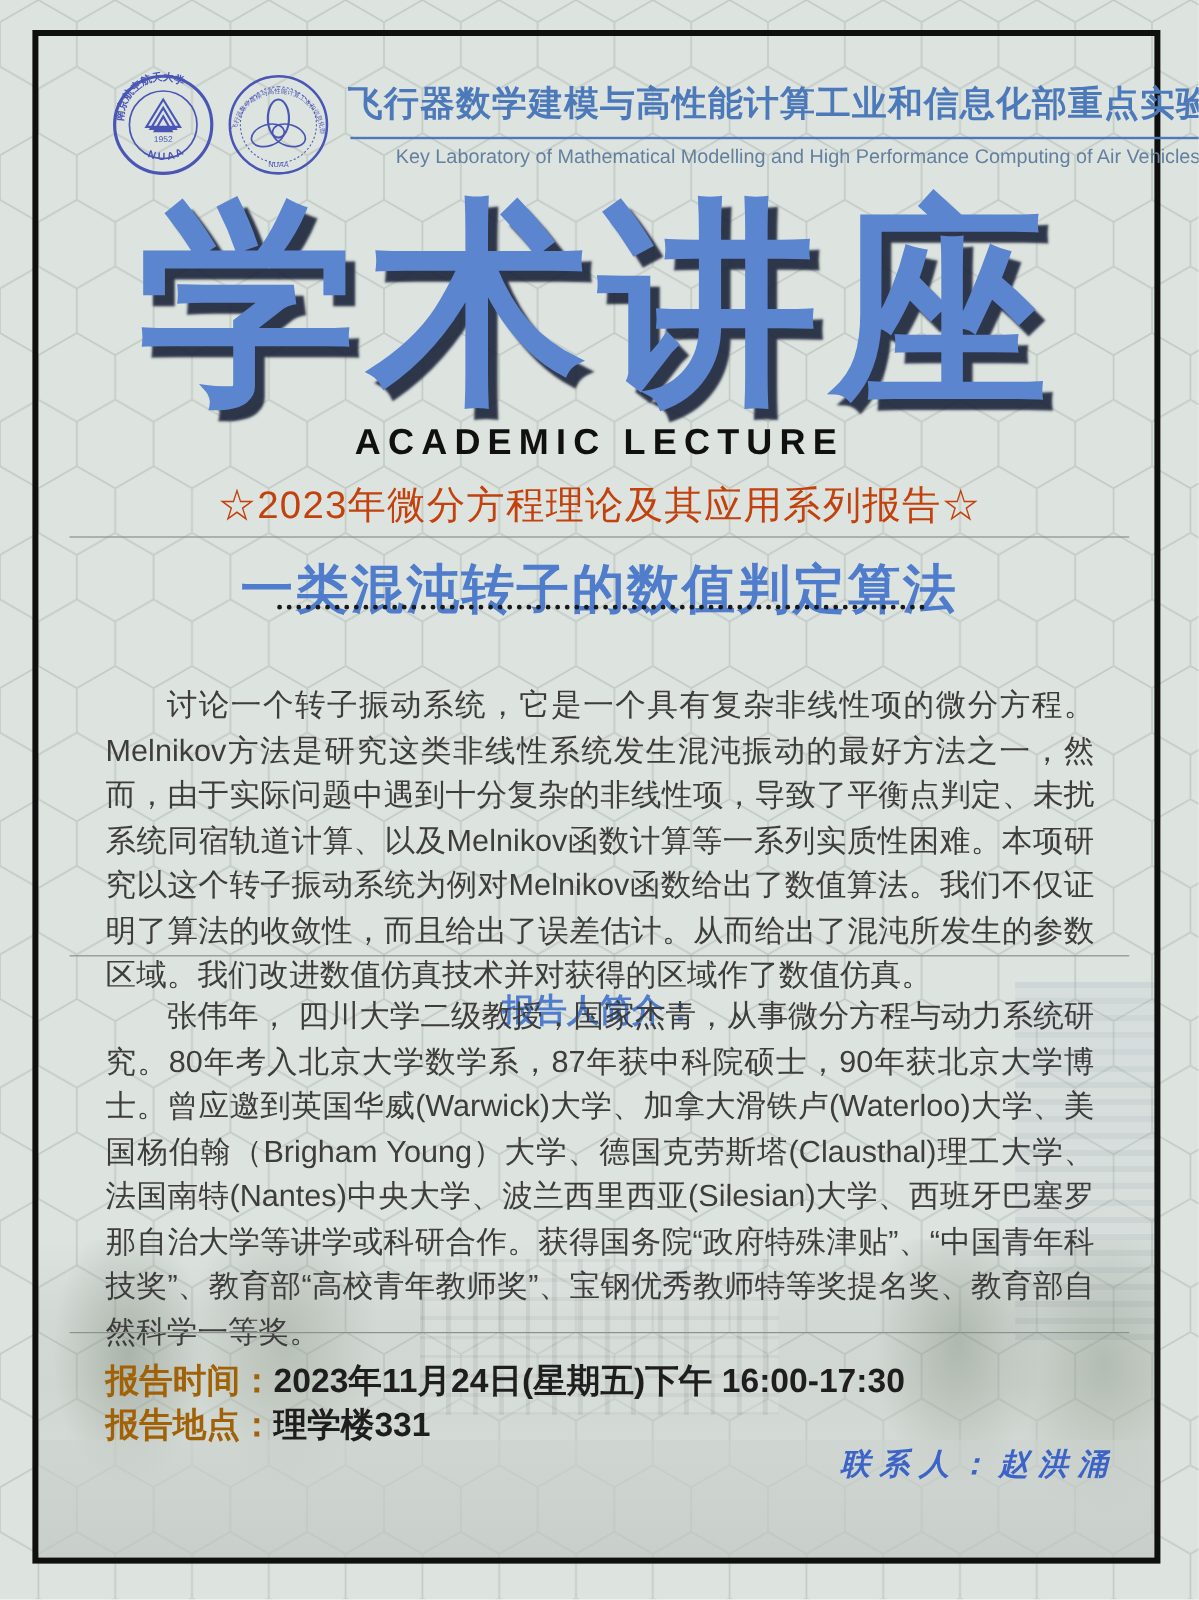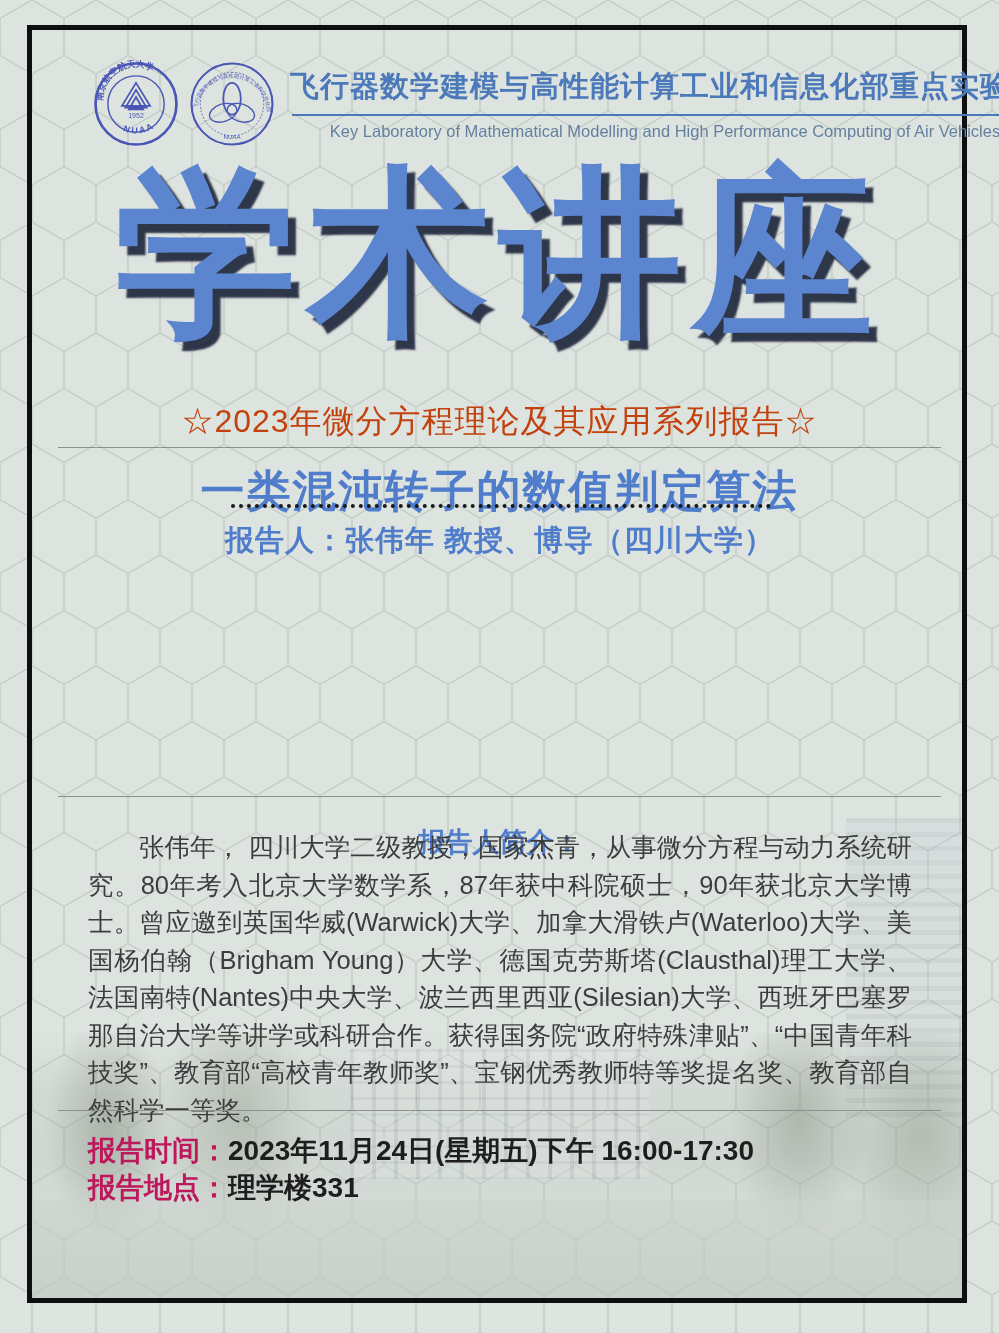--- a/index.html
+++ b/index.html
@@ -91,21 +91,21 @@
   }
   .abstract{top:570px;}
   .bio-head{
     position:absolute;left:0;top:812px;width:100%;text-align:center;
     font-size:27px;font-weight:bold;color:#4f7ccb;margin-top:12px;
   }
   .bio{top:804px;margin-top:25px;}
 
   .footer{position:absolute;left:88px;top:1132px;font-size:28px;font-weight:bold;line-height:37px;}
   .footer .row{white-space:nowrap;}
-  .flabel{color:#be185d;margin-top:39px;}
+  .flabel{color:#a16207;margin-top:39px;}
   .fvalue{color:#1e1e1e;}
   .contact{
     position:absolute;right:68px;top:1203px;
     font-family:"DejaVu Serif",serif;font-style:italic;font-weight:bold;
     font-size:25px;color:#3c64c8;letter-spacing:8px;
   }
 </style>
 </head>
 <body>
 
@@ -162,39 +162,41 @@
     </svg>
 
     <div class="lab-names">
       <div class="lab-zh">飞行器数学建模与高性能计算工业和信息化部重点实验室</div>
       <div class="lab-rule"></div>
       <div class="lab-en">Key Laboratory of Mathematical Modelling and High Performance Computing of Air Vehicles</div>
     </div>
   </div>
 
   <div class="hero-zh">学术讲座</div>
+  <div class="hero-en">ACADEMIC LECTURE</div>
   <div class="series">☆2023年微分方程理论及其应用系列报告☆</div>
 
   <div class="rule rule1"></div>
 
   <div class="talk-title">一类混沌转子的数值判定算法</div>
   <div class="dotline"></div>
-  <div class="speaker">报告人：张伟年 教授、博导（四川大学）</div>
-
+
+  <div class="para abstract">讨论一个转子振动系统，它是一个具有复杂非线性项的微分方程。Melnikov方法是研究这类非线性系统发生混沌振动的最好方法之一，然而，由于实际问题中遇到十分复杂的非线性项，导致了平衡点判定、未扰系统同宿轨道计算、以及Melnikov函数计算等一系列实质性困难。本项研究以这个转子振动系统为例对Melnikov函数给出了数值算法。我们不仅证明了算法的收敛性，而且给出了误差估计。从而给出了混沌所发生的参数区域。我们改进数值仿真技术并对获得的区域作了数值仿真。</div>
 
   <div class="rule rule2"></div>
 
   <div class="bio-head">报告人简介：</div>
   <div class="para bio">张伟年， 四川大学二级教授，国家杰青，从事微分方程与动力系统研究。80年考入北京大学数学系，87年获中科院硕士，90年获北京大学博士。曾应邀到英国华威(Warwick)大学、加拿大滑铁卢(Waterloo)大学、美国杨伯翰（Brigham  Young）大学、德国克劳斯塔(Clausthal)理工大学、法国南特(Nantes)中央大学、波兰西里西亚(Silesian)大学、西班牙巴塞罗那自治大学等讲学或科研合作。获得国务院“政府特殊津贴”、“中国青年科技奖”、教育部“高校青年教师奖”、宝钢优秀教师特等奖提名奖、教育部自然科学一等奖。</div>
 
   <div class="rule rule3"></div>
 
   <div class="footer">
     <div class="row">
       <span class="flabel">报告时间：</span><span class="fvalue">2023年11月24日(星期五)下午 16:00-17:30</span>
     </div>
     <div class="row">
       <span class="flabel">报告地点：</span><span class="fvalue">理学楼331</span>
     </div>
   </div>
 
+  <div class="contact">联系人：赵洪涌</div>
 
 </div>
 
 </body></html>

